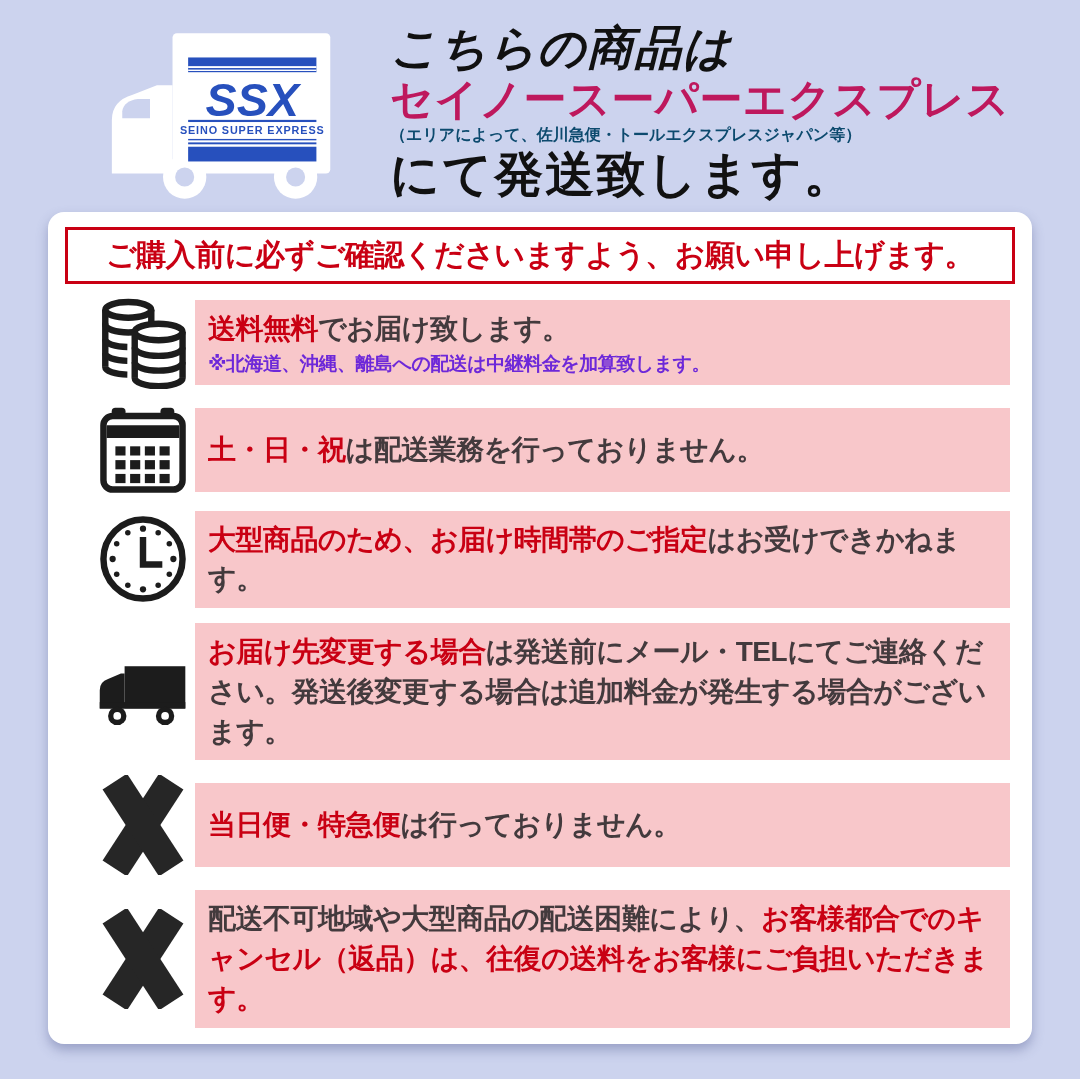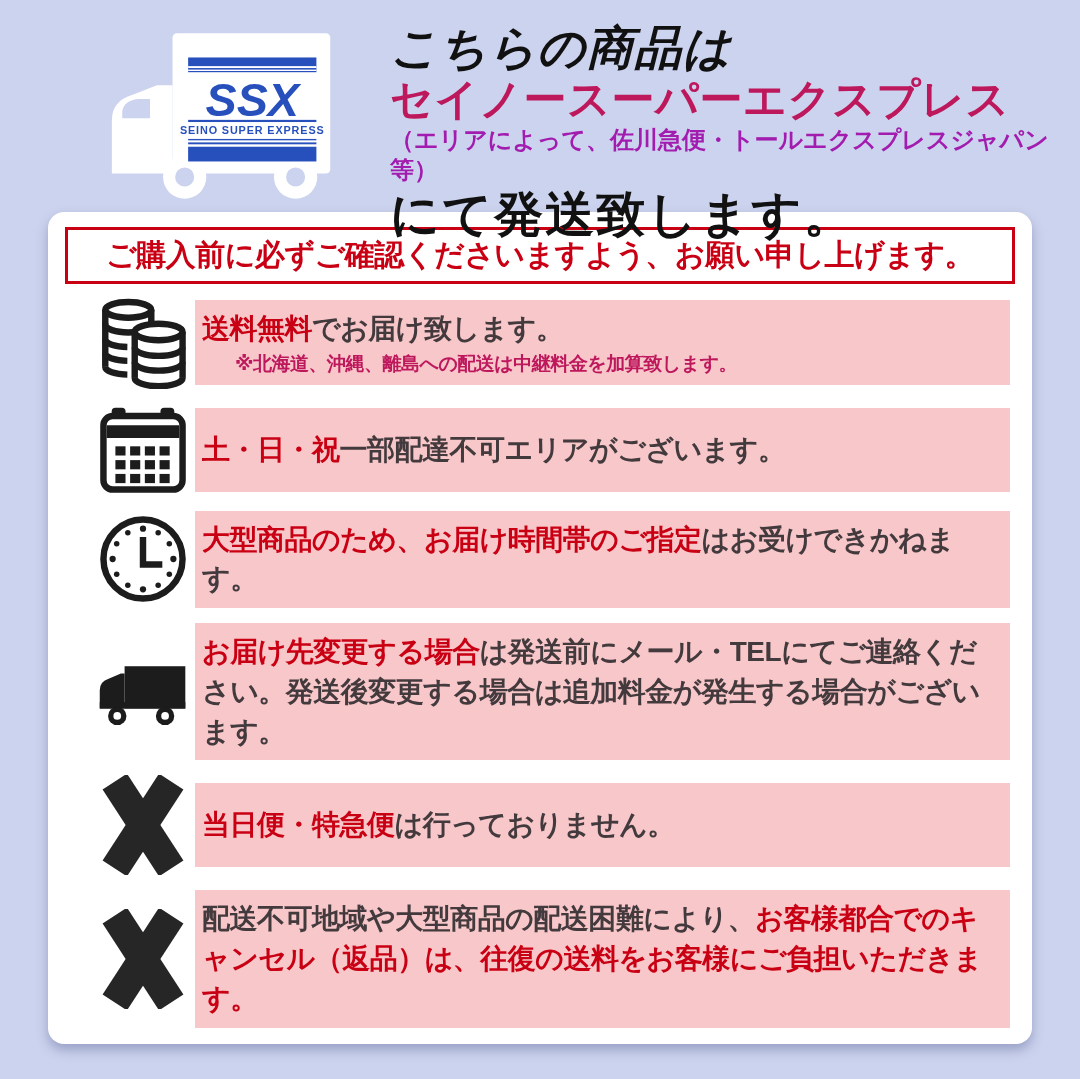--- a/index.html
+++ b/index.html
@@ -7,21 +7,21 @@
   body { font-family:"Liberation Sans","DejaVu Sans",sans-serif; }
   .page {
     width:1080px; height:1079px; background:#ccd3ee; overflow:hidden;
   }
   
   .header { display:flex; align-items:flex-start; padding:20px 30px 6px 92px; height:212px; }
   .truck-logo { width:272px; height:182px; flex:none; margin-top:8px; }
   .header-text { margin-left:26px; font-weight:bold; }
   .h-line1 { font-size:47px; color:#111111; line-height:1.18; letter-spacing:1px;font-style:italic; }
   .h-line2 { font-size:43px; color:#be185d; line-height:1.16; letter-spacing:0.5px; }
-  .h-line3 { font-size:24px; color:#a21caf; line-height:1.25; letter-spacing:0; }
+  .h-line3 { font-size:16px; color:#0c4a6e; line-height:1.25; letter-spacing:0; }
   .h-line4 { font-size:49px; color:#111111; line-height:1.2; letter-spacing:2px; }
   
   .panel {
     width:984px; margin:0 auto; background:#ffffff; border-radius:16px;
     padding:15px 0 16px; box-shadow:0 6px 12px rgba(90,100,150,0.45);
   }
   .banner {
     margin:0 17px 13px; border:3px solid #c90013; background:#ffffff;
     color:#c90013; font-weight:bold; font-size:30px; text-align:center;
     padding:5px 16px; line-height:1.35; letter-spacing:-0.5px; white-space:nowrap;
@@ -32,26 +32,26 @@
   .icon-cell { width:97px; margin-left:46px; flex:none; display:flex; align-items:center; justify-content:center; }
   .icon-cell svg { width:92px; height:92px; display:none; }
   .row[data-icon="coins"]    .ic-coins    { display:block; }
   .row[data-icon="calendar"] .ic-calendar { display:block; }
   .row[data-icon="clock"]    .ic-clock    { display:block; }
   .row[data-icon="cross"]    .ic-cross    { display:block; height:100px; }
   .row[data-icon="truck"]    .ic-truck    { display:block; }
   .bubble {
     flex:1; margin-left:4px; background:#f8c7ca; min-height:84px;
     display:flex; flex-direction:column; justify-content:center;
-    padding:9px 7px; font-weight:bold;
+    padding:9px 13px; font-weight:bold;
   }
   .bubble-text { font-size:28px; line-height:1.42; letter-spacing:-0.5px; }
   .seg-red  { color:#c90013; }
   .seg-dark { color:#433a3d; }
-  .bubble-note { font-size:19px; color:#be185d; line-height:1.35; margin-top:2px; letter-spacing:-0.5px;margin-left:33px; }
+  .bubble-note { font-size:19px; color:#6d28d9; line-height:1.35; margin-top:2px; letter-spacing:-0.5px; }
 </style>
 </head>
 <body>
 
 <div class="page">
 
   <div class="header">
     <svg class="truck-logo" viewBox="0 0 300 210">
 
       <rect x="86" y="6" width="182" height="162" rx="5" fill="#ffffff"></rect>
@@ -139,21 +139,21 @@
                 <rect x="68" y="61" width="11" height="10"></rect>
           <rect x="20" y="76" width="11" height="10"></rect>
                 <rect x="36" y="76" width="11" height="10"></rect>
                 <rect x="52" y="76" width="11" height="10"></rect>
                 <rect x="68" y="76" width="11" height="10"></rect>
         </g>
       </svg>
 
     </div>
     <div class="bubble">
-      <div class="bubble-text"><span class="seg-red">土・日・祝</span><span class="seg-dark">一部配達不可エリアがございます。</span></div>
+      <div class="bubble-text"><span class="seg-red">土・日・祝</span><span class="seg-dark">は配送業務を行っておりません。</span></div>
     </div>
   </div>
         <div class="row" data-icon="clock">
     <div class="icon-cell">
 
       <svg class="ic-clock" viewBox="0 0 100 100">
         <circle cx="50" cy="50" r="43" fill="#ffffff" stroke="#1c1c1c" stroke-width="7"></circle>
         <g fill="#1c1c1c">
           <circle cx="50" cy="17" r="3.4"></circle>
                 <circle cx="50" cy="83" r="3.4"></circle>

